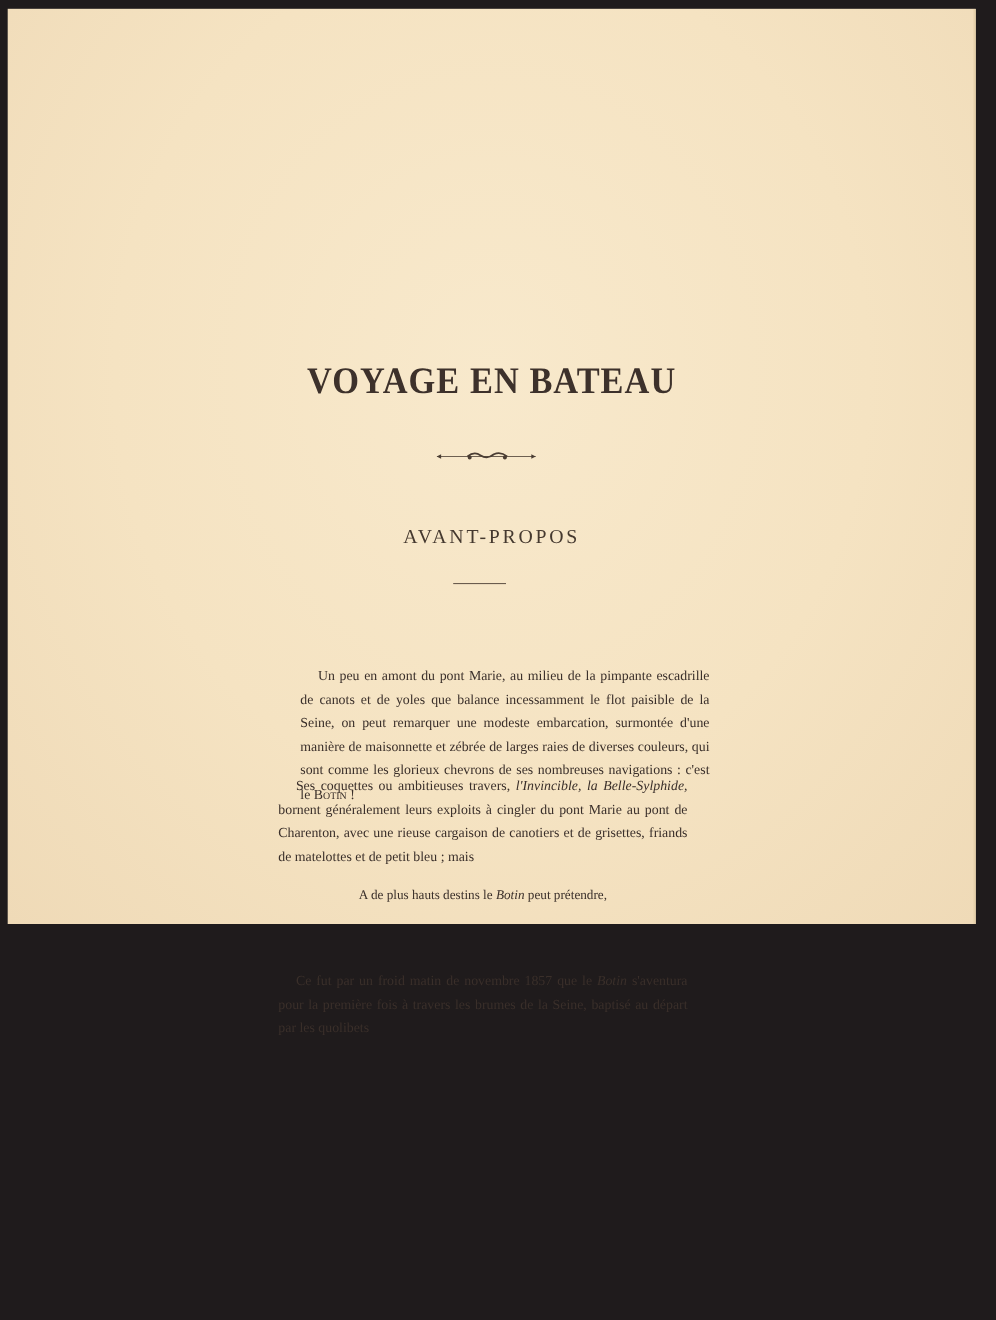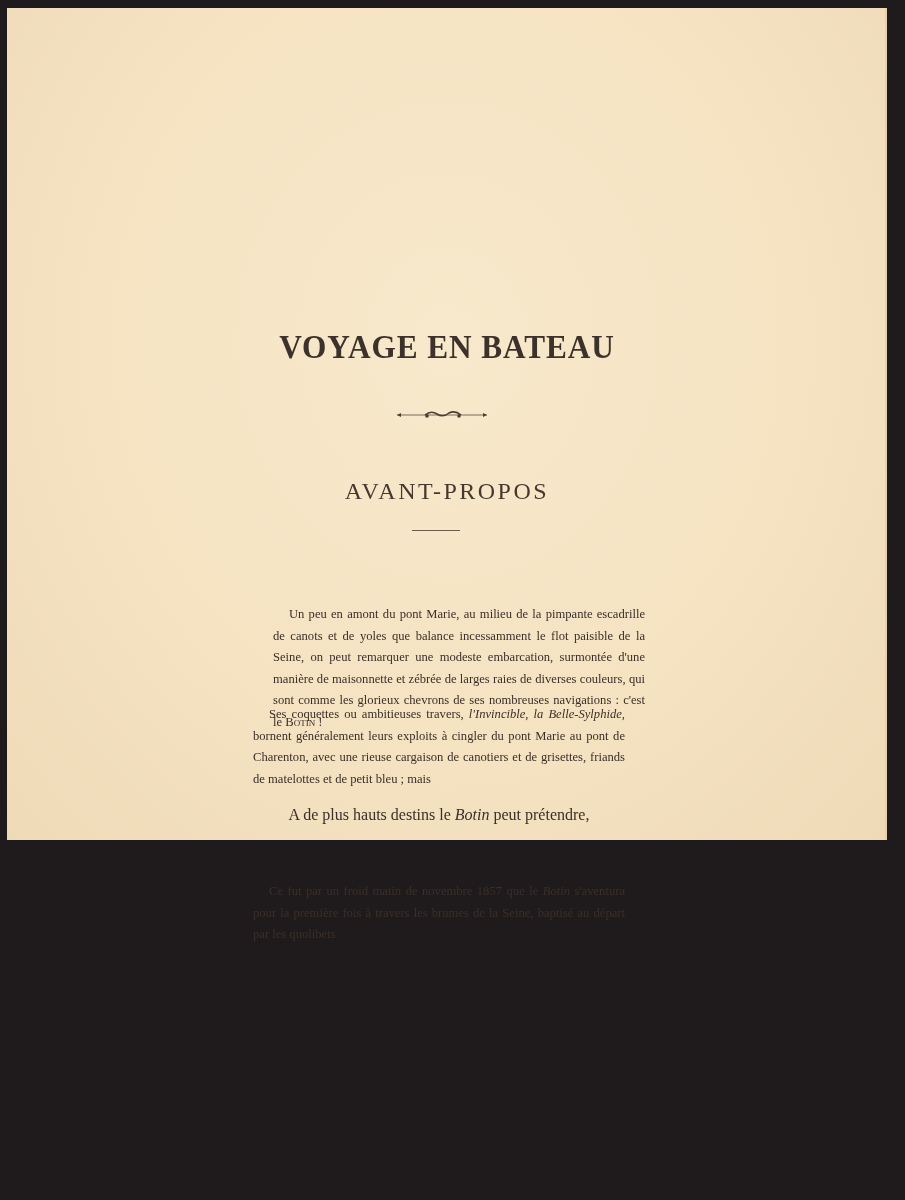--- a/index.html
+++ b/index.html
@@ -11,27 +11,27 @@
   }
   .serif { font-family: "Liberation Serif", "DejaVu Serif", serif; color:#3a2f2a; }
   .title {
     position:absolute; left:0; width:880px; top:320px; text-align:center;
     font-family: "Liberation Serif", "DejaVu Serif", serif; font-weight:bold;
     font-size:34px; letter-spacing:1px; color:#3d312b; transform:scaleX(0.92);
   }
   .ornament { position:absolute; left:390px; top:400px; }
   .subtitle {
     position:absolute; left:0; width:880px; top:470px; text-align:center;
-    font-size:24px; letter-spacing:2.5px; color:#45392f;
+    font-size:18px; letter-spacing:2.5px; color:#45392f;
   }
   .rule { position:absolute; left:405px; top:522px; width:48px; border-top:1px solid #6a5c4e; }
   .body { position:absolute; left:246px; width:372px; font-size:12.6px; line-height:21.5px; text-align:justify; color:#3a2f2a; }
   .p1 { top:596px; text-indent:16px;margin-left:20px; }
   .p2 { top:696px; text-indent:16px; }
-  .verse { position:absolute; left:246px; width:372px; top:798px; text-align:center; font-size:16px; color:#3a2f2a; }
+  .verse { position:absolute; left:246px; width:372px; top:798px; text-align:center; font-size:12px; color:#3a2f2a; }
   .p3 { top:846px; }
   .p4 { top:873px; text-indent:16px; }
   .sc { font-variant: small-caps; }
   i { font-style:italic;margin-top:48px; }
 </style>
 </head>
 <body>
 
 <div class="page">
   <div class="title">VOYAGE EN BATEAU</div>

